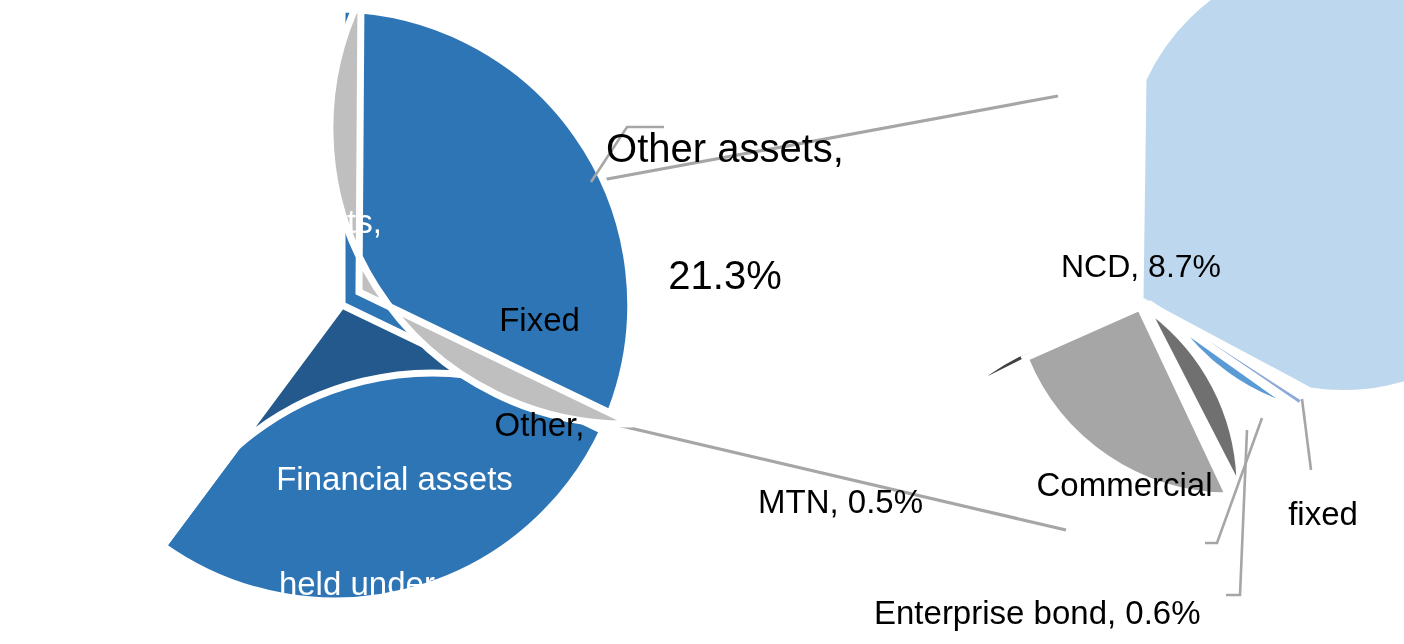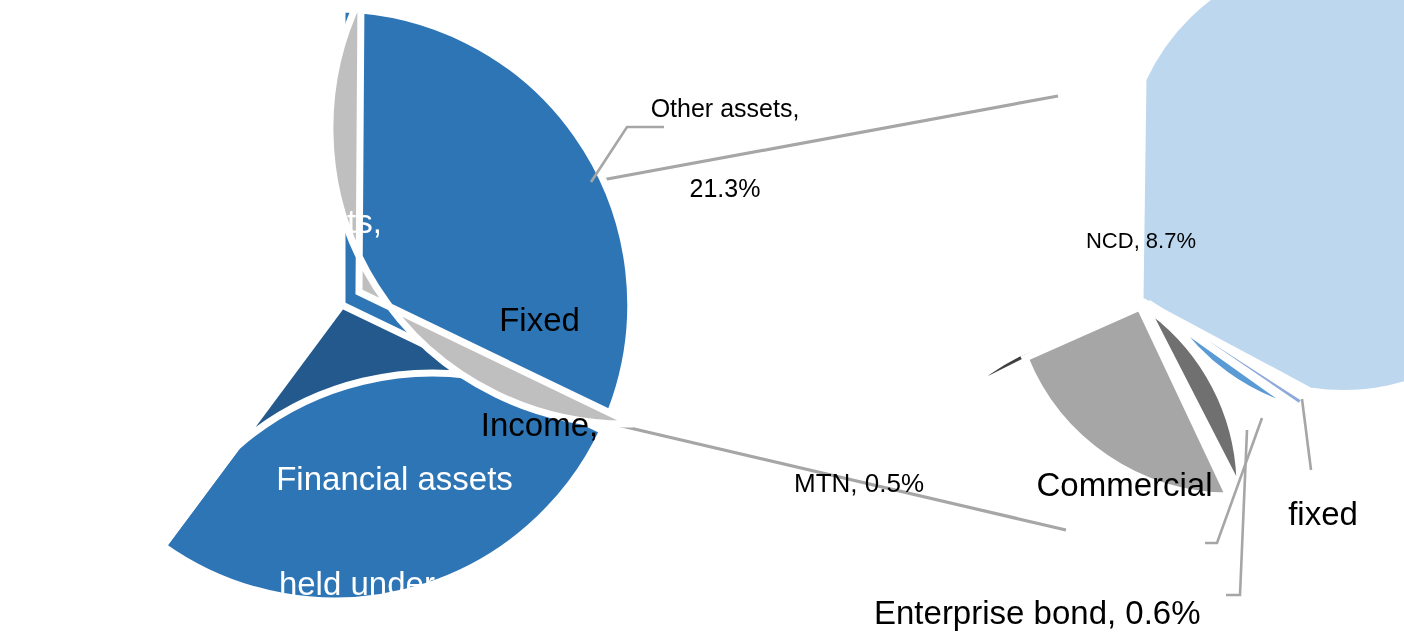--- a/index.html
+++ b/index.html
@@ -62,42 +62,42 @@
       <path d="M 1247 430 L 1240 595 L 1226 595"></path>
 
       <path d="M 1302 399 L 1311 470"></path>
     </g>
   </svg>
 
   <div class="lbl light c" style="left:120px;top:135px;width:300px;font-size:33px;">
     <div>Other deposits,</div>
   </div>
 
-  <div class="lbl dark c" style="left:600px;top:42px;width:250px;font-size:25px;">
+  <div class="lbl dark c" style="left:600px;top:42px;width:250px;font-size:40px;">
     <div>Other assets,</div>
     <div>21.3%</div>
   </div>
 
   <div class="lbl dark c" style="left:452px;top:233px;width:175px;font-size:33px;">
     <div>Fixed</div>
-    <div>Income,</div>
+    <div>Other,</div>
   </div>
 
   <div class="lbl light c" style="left:252px;top:392px;width:285px;font-size:33px;">
     <div>Financial assets</div>
     <div>held under repo</div>
     
     
   </div>
 
-  <div class="lbl dark c" style="left:1010px;top:182px;width:262px;font-size:22px;">
+  <div class="lbl dark c" style="left:1010px;top:182px;width:262px;font-size:32px;">
     <div>NCD, 8.7%</div>
   </div>
 
-  <div class="lbl dark l" style="left:794px;top:415px;width:220px;font-size:26px;">
+  <div class="lbl dark l" style="left:758px;top:415px;width:220px;font-size:33px;">
     <div>MTN, 0.5%</div>
   </div>
 
   <div class="lbl dark c" style="left:1017px;top:398px;width:215px;font-size:33px;">
     <div>Commercial</div>
   </div>
 
   <div class="lbl dark l" style="left:874px;top:526px;width:350px;font-size:33px;">
     <div>Enterprise bond, 0.6%</div>
   </div>

